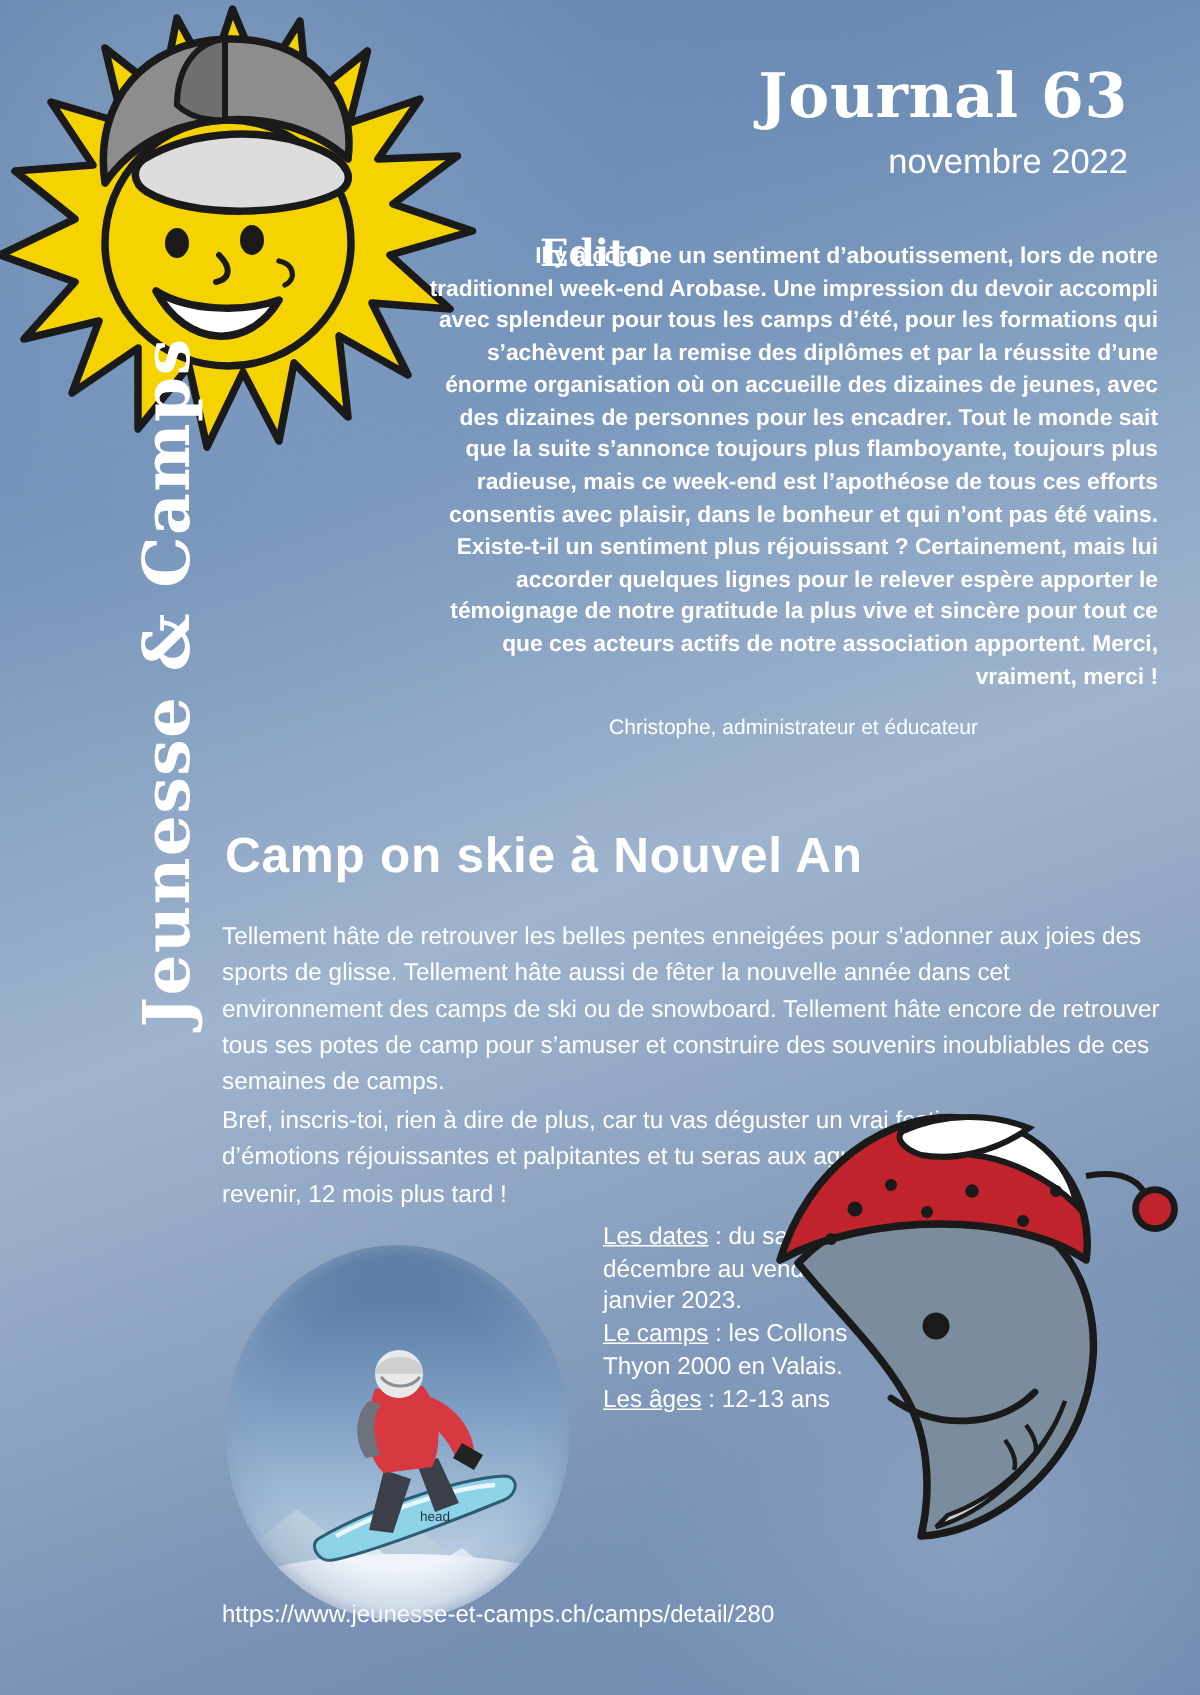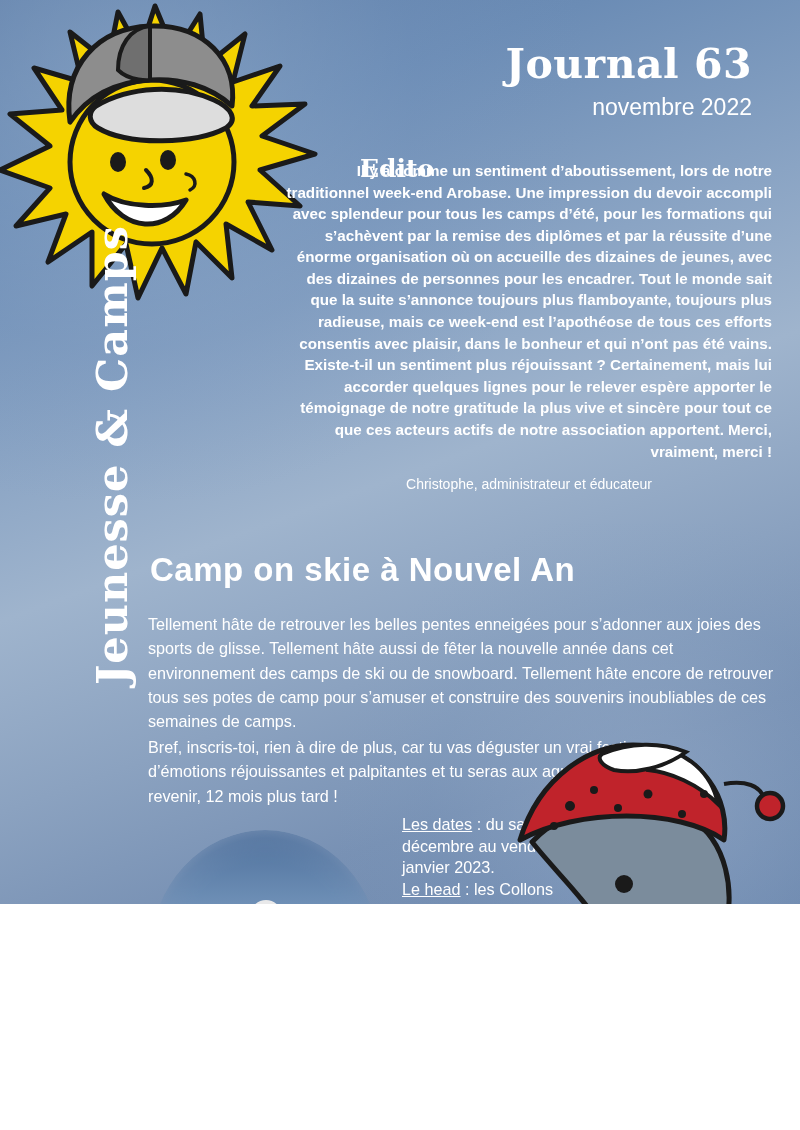--- a/index.html
+++ b/index.html
@@ -8,21 +8,21 @@
   }
   body {
     width: 800px;
     height: 1130px;
     font-family: "Liberation Sans", sans-serif;
     overflow: hidden;
   }
   .page {
     position: relative;
     width: 800px;
-    height: 904px;
+    height: 1130px;
     background: linear-gradient(160deg, #5a7ba6 0%, #6b8cb5 18%, #8aa4c4 38%, #9fb4cd 52%, #8ba2c0 68%, #7891b4 82%, #6d88ae 100%);
     overflow: hidden;
   }
   
   .page-glow {
     position: absolute;
     left: -120px;
     top: -140px;
     width: 700px;
     height: 640px;
@@ -239,21 +239,21 @@
 
   <div class="camp-title">Camp on skie à Nouvel An</div>
   <div class="camp-p1">Tellement hâte de retrouver les belles pentes enneigées pour s’adonner aux joies des sports de glisse. Tellement hâte aussi de fêter la nouvelle année dans cet environnement des camps de ski ou de snowboard. Tellement hâte encore de retrouver tous ses potes de camp pour s’amuser et construire des souvenirs inoubliables de ces semaines de camps.</div>
   <div class="camp-p2">Bref, inscris-toi, rien à dire de plus, car tu vas déguster un vrai festin d’émotions réjouissantes et palpitantes et tu seras aux aguets pour revenir, 12  mois plus tard !</div>
 
   <div class="details">
     <div class="blk">
       <u>Les dates</u><span> : </span><span>du samedi 31 décembre au vendredi 6 janvier 2023.</span>
     </div>
     <div class="blk">
-      <u>Le head</u><span> : </span><span>les Collons Thyon 2000 en Valais.</span>
+      <u>Le camps</u><span> : </span><span>les Collons Thyon 2000 en Valais.</span>
     </div>
     <div class="blk">
       <u>Les âges</u><span> : </span><span>12-13 ans</span>
     </div>
   </div>
 
   <div class="camp-url">https://www.jeunesse-et-camps.ch/camps/detail/280</div>
 
   <div class="photo">
     <svg viewBox="0 0 230 250" width="230" height="250" xmlns="http://www.w3.org/2000/svg">

